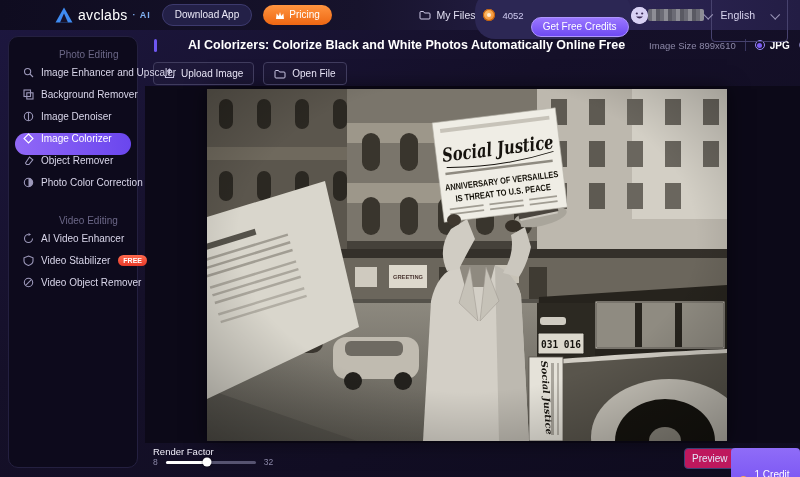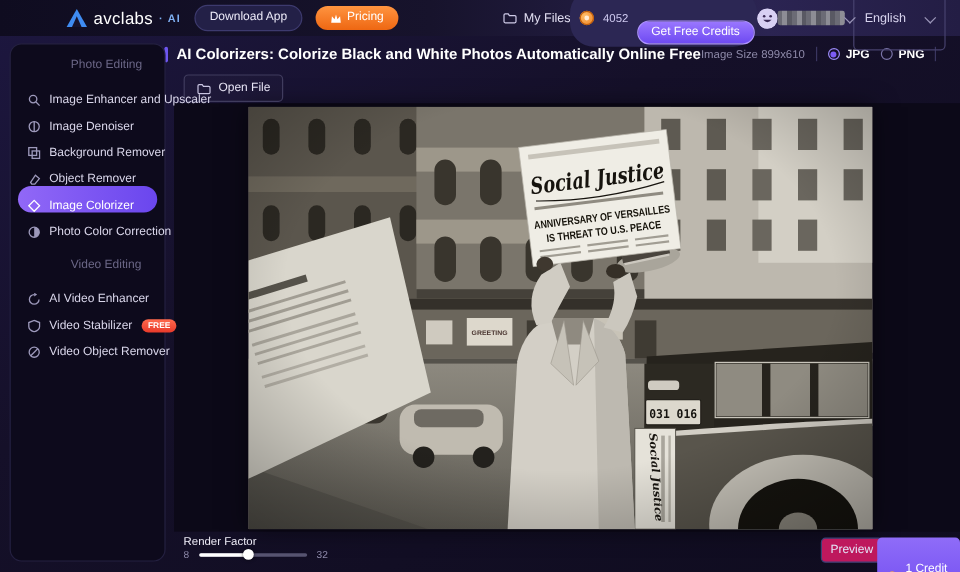--- a/index.html
+++ b/index.html
@@ -28,28 +28,28 @@
   .btn-getfree{background:linear-gradient(180deg,#9a77ff,#6e4af2);border:1px solid #af95ff;color:#fff;font-size:10px;padding:4px 11px;margin-top:24px;}
   .avatar{width:17px;height:17px;border-radius:50%;background:#d8d0f3;overflow:hidden;cursor:pointer;display:flex;align-items:center;justify-content:center;}
   .user-blur{width:56px;height:12px;border-radius:2px;cursor:pointer;
     background:repeating-linear-gradient(90deg,#6b6b75 0 4px,#8d8d95 4px 8px,#595963 8px 12px);filter:blur(.5px);}
   .chev{width:6px;height:6px;border-right:1.4px solid #9b96b8;border-bottom:1.4px solid #9b96b8;transform:rotate(45deg) translateY(-1px);}
   .lang-select{display:flex;align-items:center;gap:16px;border:1px solid #47426e;border-radius:4px;padding:20px 9px;font-size:10.5px;color:#d8d4ee;cursor:pointer;}
   
   .sidebar{position:absolute;left:8px;top:36px;width:130px;height:432px;box-sizing:border-box;
     background:#0d0a1c;border:1px solid #242040;border-radius:10px;padding:10px 6px;z-index:4;}
   .sec-label{font-size:10px;color:#6b6787;margin:2px 0 7px 25px;padding-left:19px;}
-  .side-item{display:flex;align-items:flex-end;gap:7px;height:22px;padding:0 8px;border-radius:11px;font-size:10px;color:#d9d6ea;cursor:pointer;white-space:nowrap;}
+  .side-item{display:flex;align-items:flex-start;gap:7px;height:22px;padding:0 8px;border-radius:11px;font-size:10px;color:#d9d6ea;cursor:pointer;white-space:nowrap;}
   .side-item .icn{display:flex;color:#9d99bb;flex:0 0 auto;}
   .side-item.sel{background:linear-gradient(90deg,#9168f7,#6a46ee);color:#fff;}
   .side-item.sel .icn{color:#fff;}
   .free-badge{background:linear-gradient(180deg,#ff6a4d,#e83a2a);color:#fff;font-size:7px;font-weight:bold;border-radius:7px;padding:2px 5px;margin-left:1px;}
   .video-sec{margin-top:16px;}
   
-  .main-header{position:absolute;left:128px;top:30px;width:655px;height:30px;display:flex;align-items:center;z-index:3;}
+  .main-header{position:absolute;left:145px;top:30px;width:655px;height:30px;display:flex;align-items:center;z-index:3;gap:24px;}
   .accent{width:3px;height:13px;background:#6e56f0;border-radius:2px;margin:0 7px 0 9px;flex:0 0 auto;}
   .page-title{font-size:12.5px;font-weight:bold;color:#fff;white-space:nowrap;}
   .mh-right{margin-left:auto;display:flex;align-items:center;gap:9px;padding-right:10px;}
   .imgsize{font-size:9.5px;color:#8d89a8;white-space:nowrap;}
   .vdiv{width:1px;height:12px;background:#3a3660;}
   .radio-row{display:flex;align-items:center;gap:5px;font-size:10px;font-weight:bold;color:#fff;cursor:pointer;}
   .radio{width:10px;height:10px;border-radius:50%;border:1px solid #7a74a8;box-sizing:border-box;position:relative;}
   .radio.on{border-color:#9b8af8;}
   .radio.on::after{content:"";position:absolute;inset:1.5px;border-radius:50%;background:#7c5cf5;}
   
@@ -136,53 +136,53 @@
           <circle cx="4.6" cy="4.6" r="3.1" fill="none" stroke="currentColor" stroke-width="1.1"></circle>
           <line x1="7" y1="7" x2="10" y2="10" stroke="currentColor" stroke-width="1.1"></line>
         </svg>
     </span>
     <span>Image Enhancer and Upscaler</span>
   </div>
 
   <div class="side-item">
     <span class="icn">
       <svg width="11" height="11" viewBox="0 0 11 11">
+          <rect x="1" y="1" width="6.5" height="6.5" fill="none" stroke="currentColor" stroke-width="1.1"></rect>
+          <rect x="3.8" y="3.8" width="6.2" height="6.2" fill="none" stroke="currentColor" stroke-width="1.1"></rect>
+        </svg>
+    </span>
+    <span>Background Remover</span>
+  </div>
+
+  <div class="side-item">
+    <span class="icn">
+      <svg width="11" height="11" viewBox="0 0 11 11">
           <circle cx="5.5" cy="5.5" r="4.2" fill="none" stroke="currentColor" stroke-width="1.1"></circle>
           <line x1="5.5" y1="1.3" x2="5.5" y2="9.7" stroke="currentColor" stroke-width="1.1"></line>
         </svg>
     </span>
     <span>Image Denoiser</span>
   </div>
 
-  <div class="side-item">
-    <span class="icn">
-      <svg width="11" height="11" viewBox="0 0 11 11">
-          <rect x="1" y="1" width="6.5" height="6.5" fill="none" stroke="currentColor" stroke-width="1.1"></rect>
-          <rect x="3.8" y="3.8" width="6.2" height="6.2" fill="none" stroke="currentColor" stroke-width="1.1"></rect>
-        </svg>
-    </span>
-    <span>Background Remover</span>
+  <div class="side-item sel">
+    <span class="icn">
+      <svg width="11" height="11" viewBox="0 0 11 11">
+          <path d="M5.5 1 L10 5.5 L5.5 10 L1 5.5 Z" fill="none" stroke="currentColor" stroke-width="1.1"></path>
+        </svg>
+    </span>
+    <span>Image Colorizer</span>
   </div>
 
   <div class="side-item">
     <span class="icn">
       <svg width="11" height="11" viewBox="0 0 11 11">
           <path d="M2.5 8 L6.5 2 L9.8 4.8 L6 9.5 L3.5 9.5 Z" fill="none" stroke="currentColor" stroke-width="1.1"></path>
         </svg>
     </span>
     <span>Object Remover</span>
-  </div>
-
-  <div class="side-item sel">
-    <span class="icn">
-      <svg width="11" height="11" viewBox="0 0 11 11">
-          <path d="M5.5 1 L10 5.5 L5.5 10 L1 5.5 Z" fill="none" stroke="currentColor" stroke-width="1.1"></path>
-        </svg>
-    </span>
-    <span>Image Colorizer</span>
   </div>
 
   <div class="side-item">
     <span class="icn">
       <svg width="11" height="11" viewBox="0 0 11 11">
           <circle cx="5.5" cy="5.5" r="4.2" fill="none" stroke="currentColor" stroke-width="1.1"></circle>
           <path d="M5.5 1.3 A4.2 4.2 0 0 1 5.5 9.7 Z" fill="currentColor"></path>
         </svg>
     </span>
     <span>Photo Color Correction</span>
@@ -234,20 +234,30 @@
     <div class="radio-row">
       <span class="radio"></span>
       <span>PNG</span>
     </div>
     <span class="vdiv"></span>
 
   </div>
 </div>
 
 <div class="toolbar">
+  <button class="tool-btn">
+    <span class="icn">
+      <svg width="11" height="11" viewBox="0 0 11 11">
+          <path d="M5.5 1 L5.5 6.5" stroke="currentColor" stroke-width="1.1" fill="none"></path>
+          <path d="M3 3.5 L5.5 1 L8 3.5" stroke="currentColor" stroke-width="1.1" fill="none"></path>
+          <path d="M1.5 7.5 V9.5 H9.5 V7.5" stroke="currentColor" stroke-width="1.1" fill="none"></path>
+        </svg>
+    </span>
+    <span>Upload Image</span>
+  </button>
   <button class="tool-btn">
     <span class="icn">
       <svg width="12" height="10" viewBox="0 0 12 10">
           <path d="M1 2.5 Q1 1.5 2 1.5 L4.5 1.5 L5.5 3 L10 3 Q11 3 11 4 L11 8 Q11 9 10 9 L2 9 Q1 9 1 8 Z" fill="none" stroke="currentColor" stroke-width="1"></path>
         </svg>
     </span>
     <span>Open File</span>
   </button>
 </div>
 

